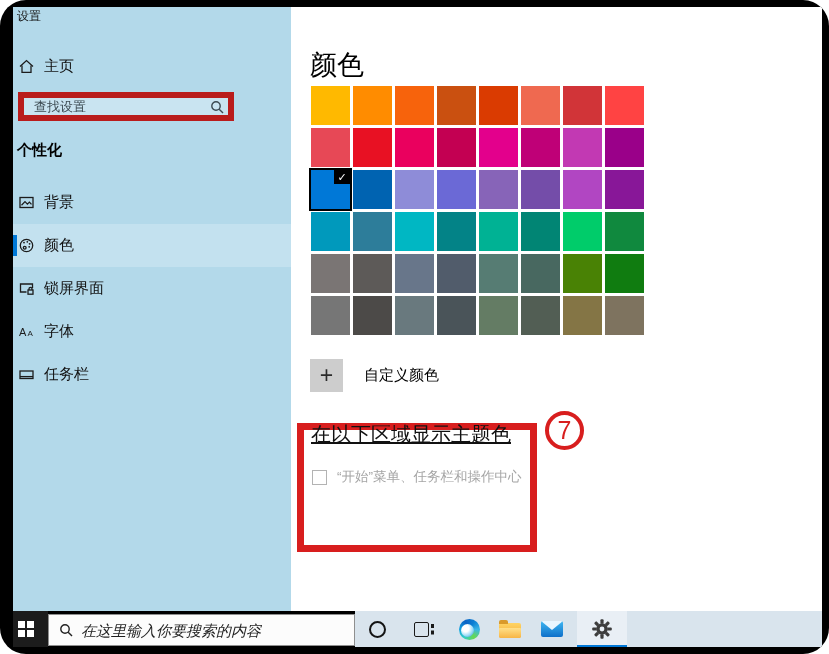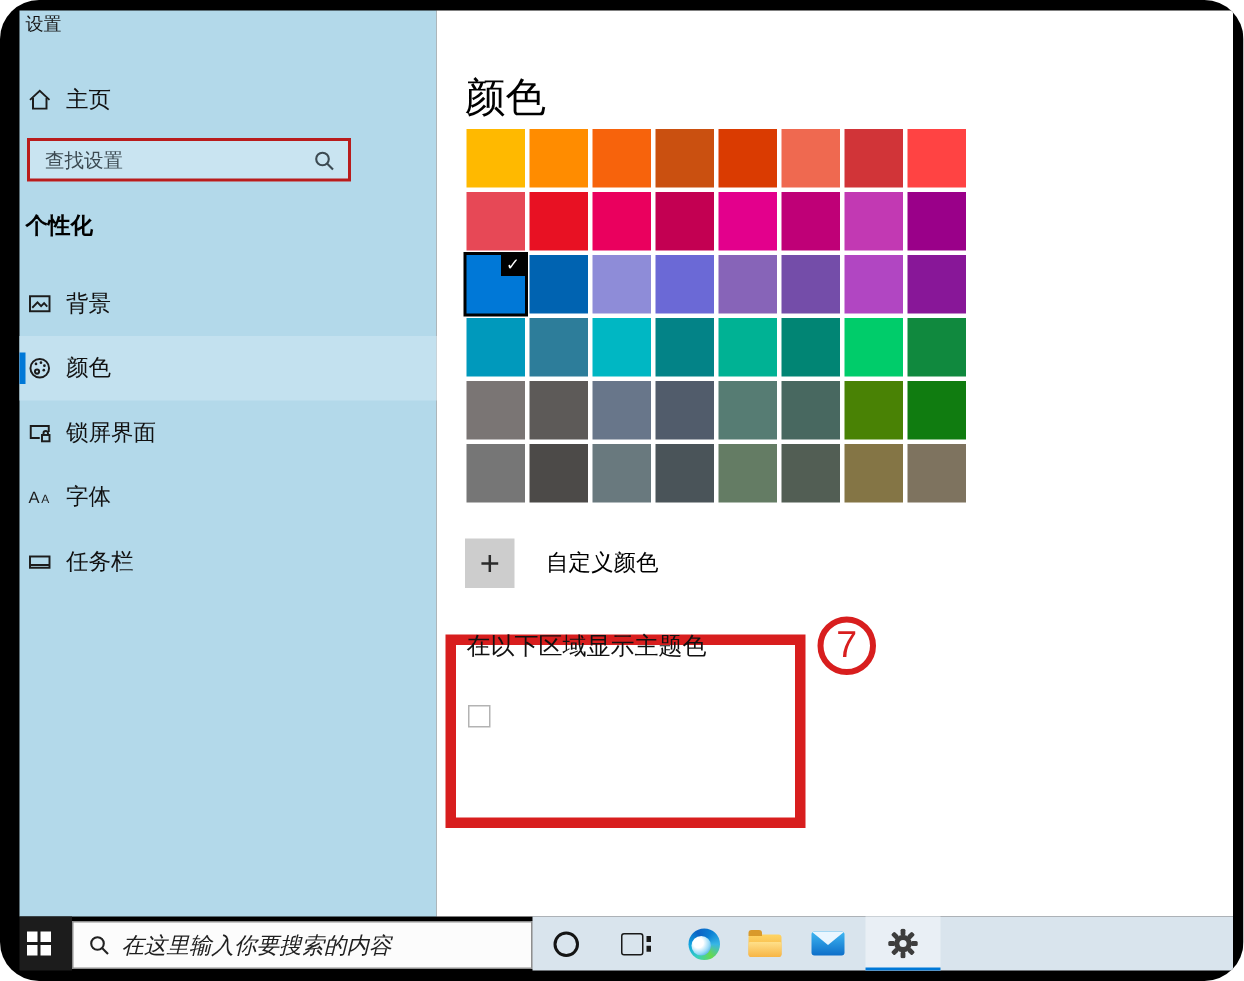--- a/index.html
+++ b/index.html
@@ -7,21 +7,21 @@
   body { font-family:"Liberation Sans", sans-serif; }
   .screen { position:relative; width:829px; height:654px; background:#000; overflow:hidden;border-radius:26px; }
 
   
   .sidebar { position:absolute; left:13px; top:7px; width:278px; height:604px; background:#b3d9ea; }
   .app-title { position:absolute; left:4px; top:1px; font-size:12px; color:#161616; }
   .home-row { position:absolute; left:5px; top:42px; height:34px; display:flex; align-items:center; gap:9px; padding-left:0; cursor:default; }
   .home-row .nav-label { font-size:15px; color:#111; }
   .side-icon { width:17px; height:17px; flex:0 0 17px; display:flex; align-items:center; justify-content:center; color:#1c1c1c; }
   .side-icon svg { width:17px; height:17px; stroke:#1c1c1c; fill:none; stroke-width:1.3; }
-  .search-box { position:absolute; left:5px; top:85px; width:216px; height:29px; background:#c9e4f1; border:2px solid #b91c1c; display:flex; align-items:center; }
+  .search-box { position:absolute; left:5px; top:85px; width:216px; height:29px; background:#c9e4f1; border:6px solid #b91c1c; display:flex; align-items:center; }
   .search-box input { flex:1; border:0; background:transparent; outline:none; font-size:13px; color:#333; padding-left:10px; font-family:inherit; }
   .search-box input::placeholder { color:#3c4a52; opacity:1; }
   .mag { width:14px; height:14px; margin-right:9px; flex:0 0 14px; }
   .mag svg { width:14px; height:14px; stroke:#3c4a52; fill:none; stroke-width:1.4; }
   .section-header { position:absolute; left:4px; top:134px; font-size:15px; font-weight:bold; color:#000; }
   .nav { position:absolute; left:0; top:174px; width:278px; }
   .nav-item { height:43px; display:flex; align-items:center; gap:9px; padding-left:5px; position:relative; cursor:default; }
   .nav-item .nav-label { font-size:15px; color:#111; }
   .nav-item.selected { background:#c3e1ef; }
   .nav-item.selected::before { content:''; position:absolute; left:0; top:11px; width:4px; height:21px; background:#0078d7; }
@@ -31,21 +31,21 @@
   .page-title { position:absolute; left:19px; top:40px; font-size:27px; font-weight:500; color:#000; }
   .palette-grid { position:absolute; left:20px; top:79px; display:grid; grid-template-columns:repeat(8,39px); grid-auto-rows:39px; gap:3px; }
   .swatch { width:39px; height:39px; position:relative; cursor:pointer; }
   .swatch.selected { box-shadow:0 0 0 2px #000; }
   .check-notch { position:absolute; top:0; right:0; width:16px; height:14px; background:#000; color:#fff; font-size:11px; line-height:14px; text-align:center; }
   .custom-color-row { position:absolute; left:19px; top:352px; display:flex; align-items:center; gap:21px; }
   .plus-tile { width:33px; height:33px; background:#cdcdcd; display:flex; align-items:center; justify-content:center; font-size:23px; color:#2b2b2b; cursor:pointer; }
   .custom-color-label { font-size:15px; color:#000; }
 
   .accent-rect { position:absolute; left:6px; top:416px; width:240px; height:129px; border:7px solid #d81e1e; background:transparent; }
-  .accent-header { position:absolute; left:20px; top:414px; font-size:16px; color:#111; }
+  .accent-header { position:absolute; left:20px; top:414px; font-size:20px; color:#111;text-decoration:underline; }
   .cb-row { position:absolute; display:flex; align-items:center; gap:10px; height:30px; }
   .cb-row.first { left:21px; top:455px; }
   .cb-row.second { left:21px; top:493px; }
   .checkbox { width:15px; height:15px; background:#fff; flex:0 0 15px; cursor:pointer; }
   .checkbox.disabled { border:1px solid #b3b3b3; cursor:default; }
   .checkbox.enabled { border:2px solid #1a1a1a; }
   .cb-label { font-size:14px; }
   .cb-label.disabled { color:#a5a5a5; font-size:13.5px; }
   .cb-label.enabled { color:#000; }
 
@@ -221,20 +221,21 @@
           <span>+</span>
         </div>
       <span class="custom-color-label">自定义颜色</span>
     </div>
 
     <div class="accent-rect"></div>
     <div class="accent-header">在以下区域显示主题色</div>
 
     <div class="cb-row first">
       <span class="checkbox disabled"></span>
+      <span class="cb-label disabled">“开始”菜单、任务栏和操作中心</span>
     </div>
 
     <div class="annotation-circle">
       <span>7</span>
     </div>
   </div>
 
   <div class="taskbar">
     <div class="tb-dark">
       <div class="win-logo">

